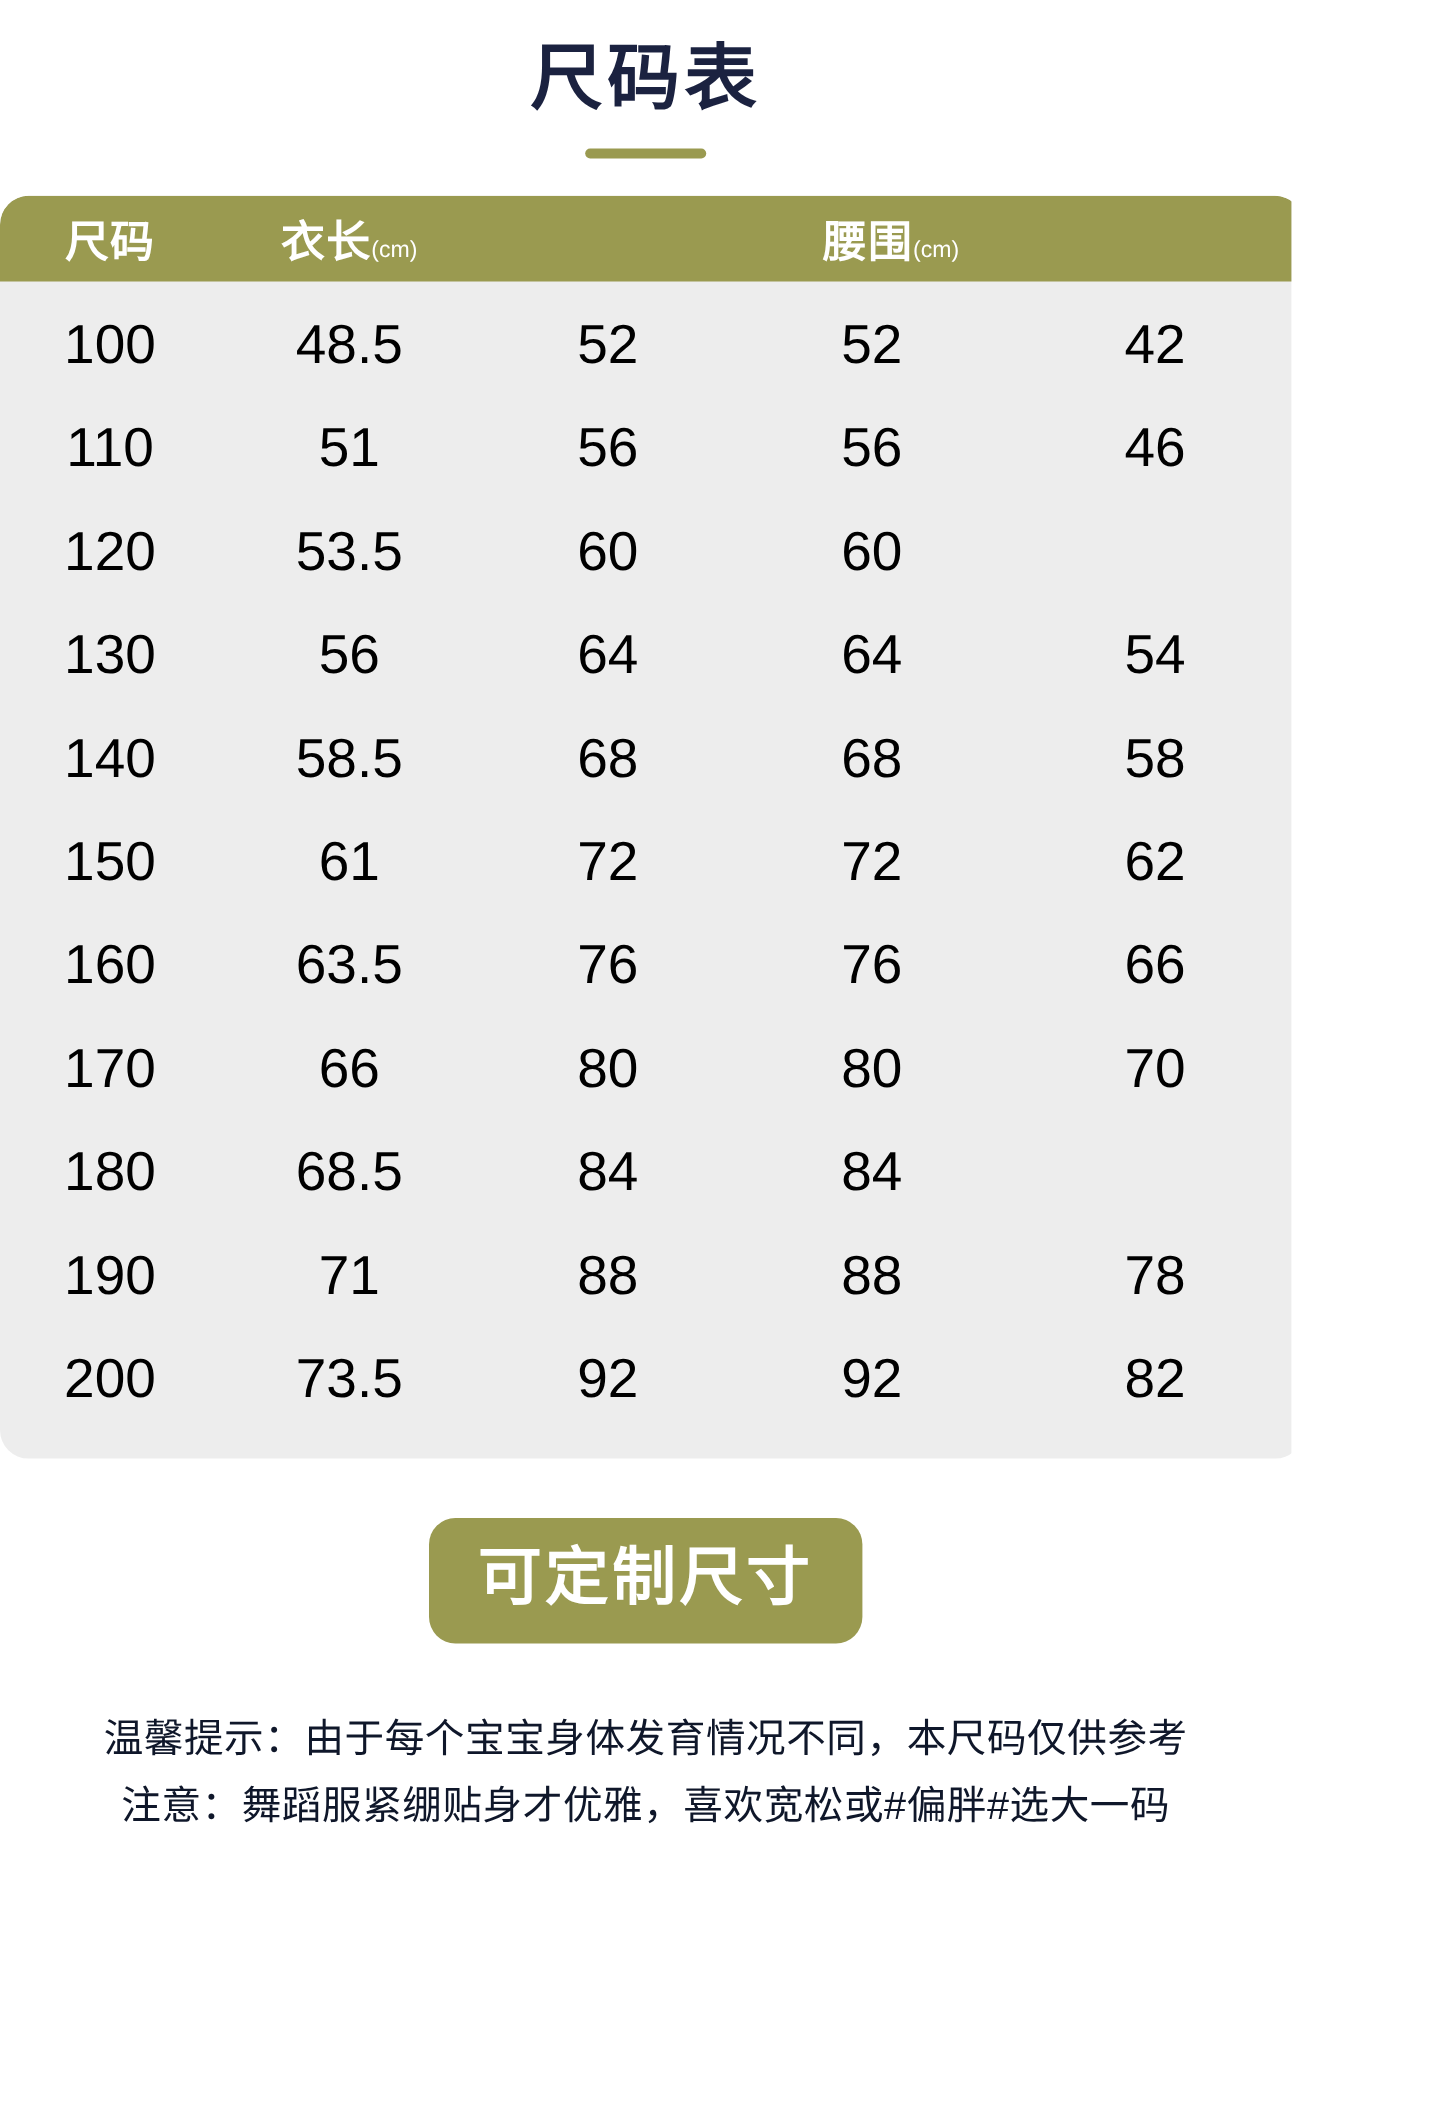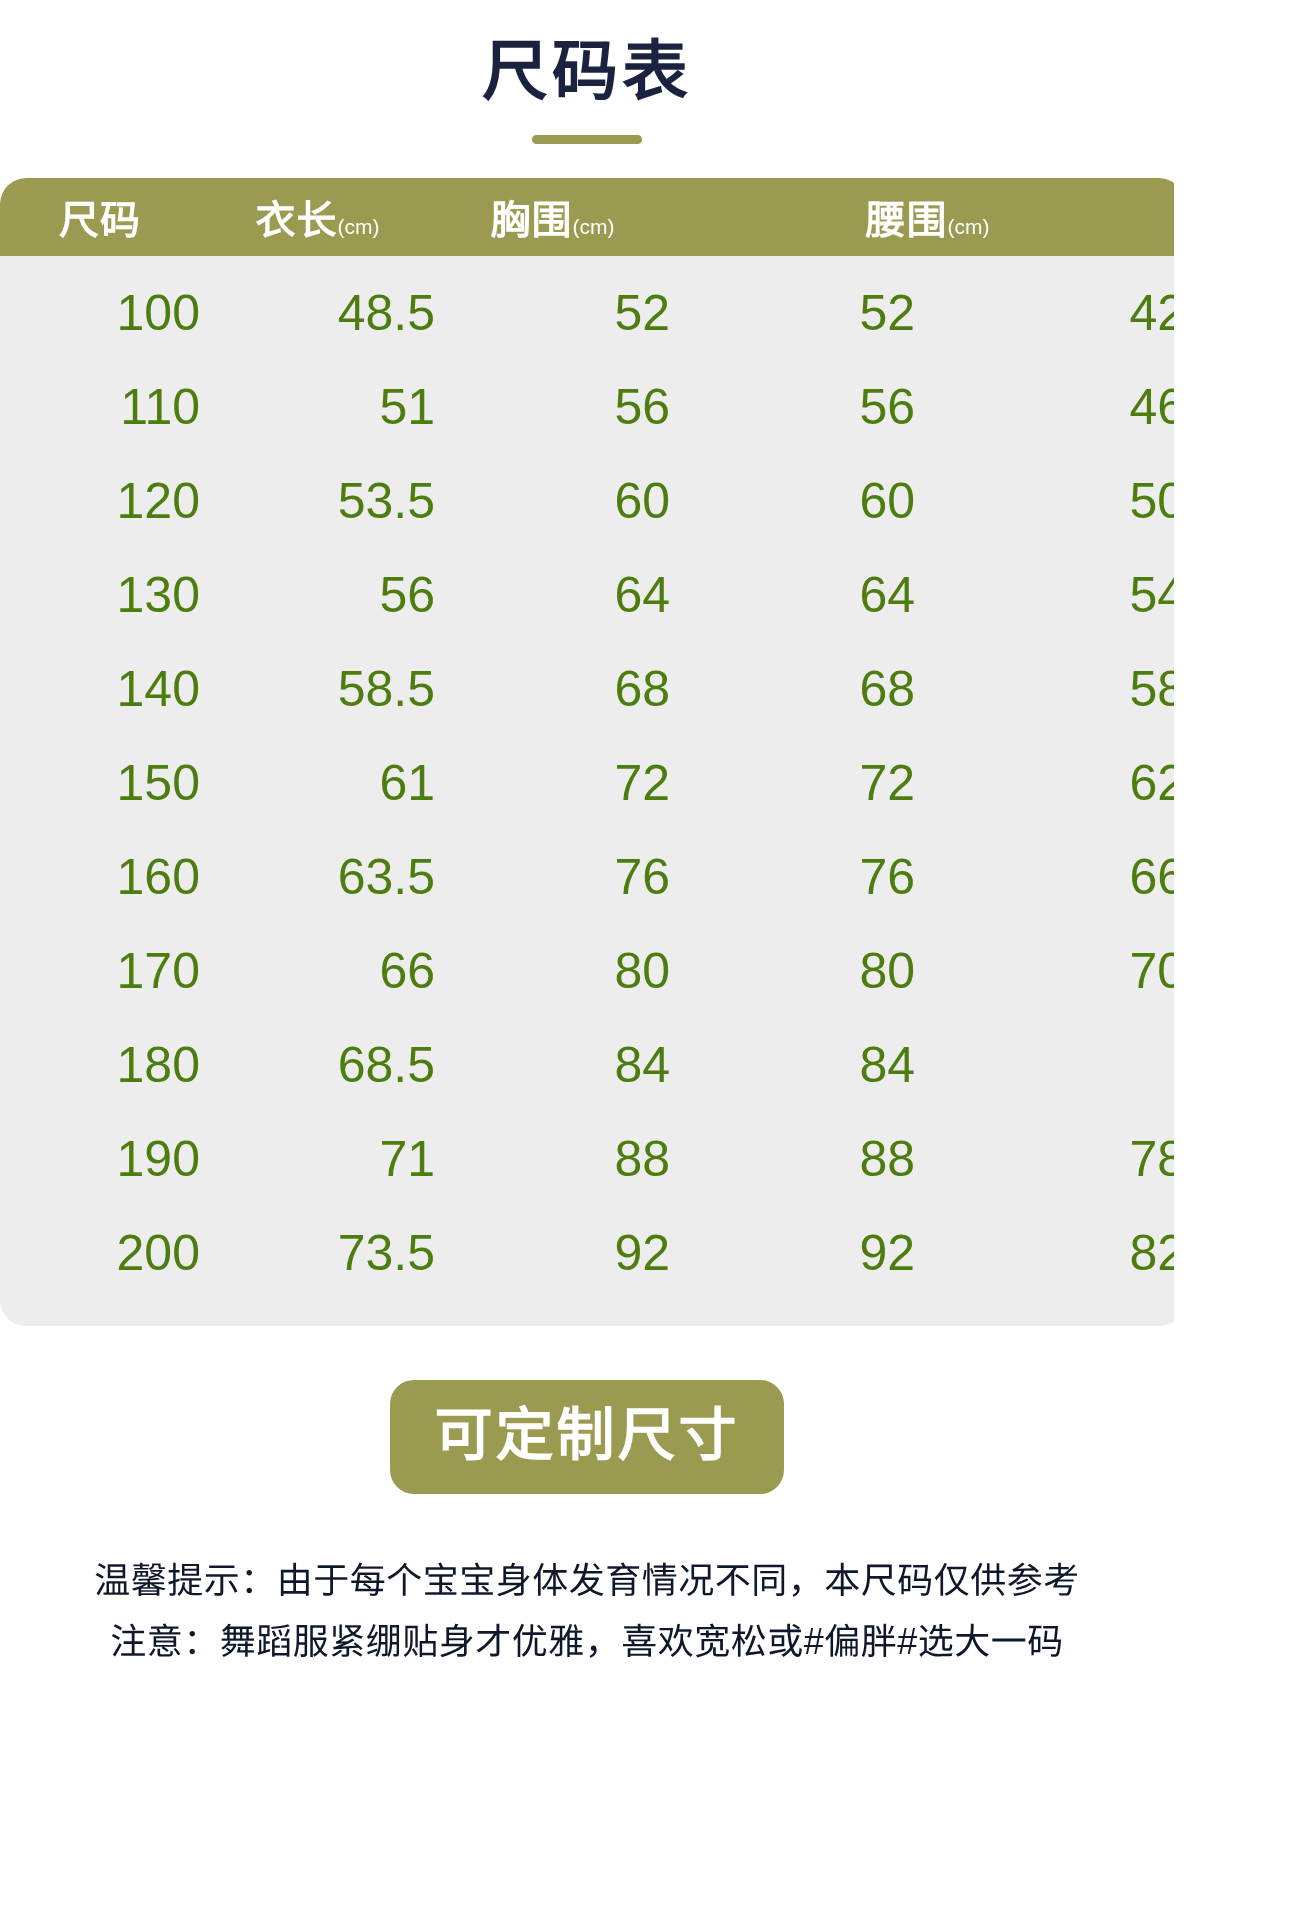--- a/index.html
+++ b/index.html
@@ -86,23 +86,23 @@
 
   .table-body { padding-top: 10px; }
 
   .trow {
     display: flex;
     align-items: center;
     height: 94px;
   }
 
   .td {
-    text-align: right;
+    text-align: center;
     font-size: 50px;
-    color: #4d7c0f;
+    color: #000000;
     letter-spacing: 0px;
     line-height: 1;
   }
 
   .td-size   { flex: 0 0 200px; }
   .td-length { flex: 0 0 235px; }
   .td-bust   { flex: 0 0 235px; }
   .td-hip    { flex: 0 0 245px; }
   .td-waist  { flex: 1 1 auto; }
 
@@ -153,23 +153,20 @@
 
   <div class="table-card">
 
     <div class="table-header">
       <div class="th th-size">
         <span>尺码</span><span class="unit"></span>
       </div>
       <div class="th th-length">
         <span>衣长</span><span class="unit">(cm)</span>
       </div>
-      <div class="th th-bust">
-        <span>胸围</span><span class="unit">(cm)</span>
-      </div>
       <div class="th th-waist">
         <span>腰围</span><span class="unit">(cm)</span>
       </div>
     </div>
 
     <div class="table-body">
 
       <div class="trow">
         <div class="td td-size">100</div>
         <div class="td td-length">48.5</div>
@@ -184,21 +181,20 @@
         <div class="td td-bust">56</div>
         <div class="td td-hip">56</div>
         <div class="td td-waist">46</div>
       </div>
 
       <div class="trow">
         <div class="td td-size">120</div>
         <div class="td td-length">53.5</div>
         <div class="td td-bust">60</div>
         <div class="td td-hip">60</div>
-        <div class="td td-waist">50</div>
       </div>
 
       <div class="trow">
         <div class="td td-size">130</div>
         <div class="td td-length">56</div>
         <div class="td td-bust">64</div>
         <div class="td td-hip">64</div>
         <div class="td td-waist">54</div>
       </div>
 

